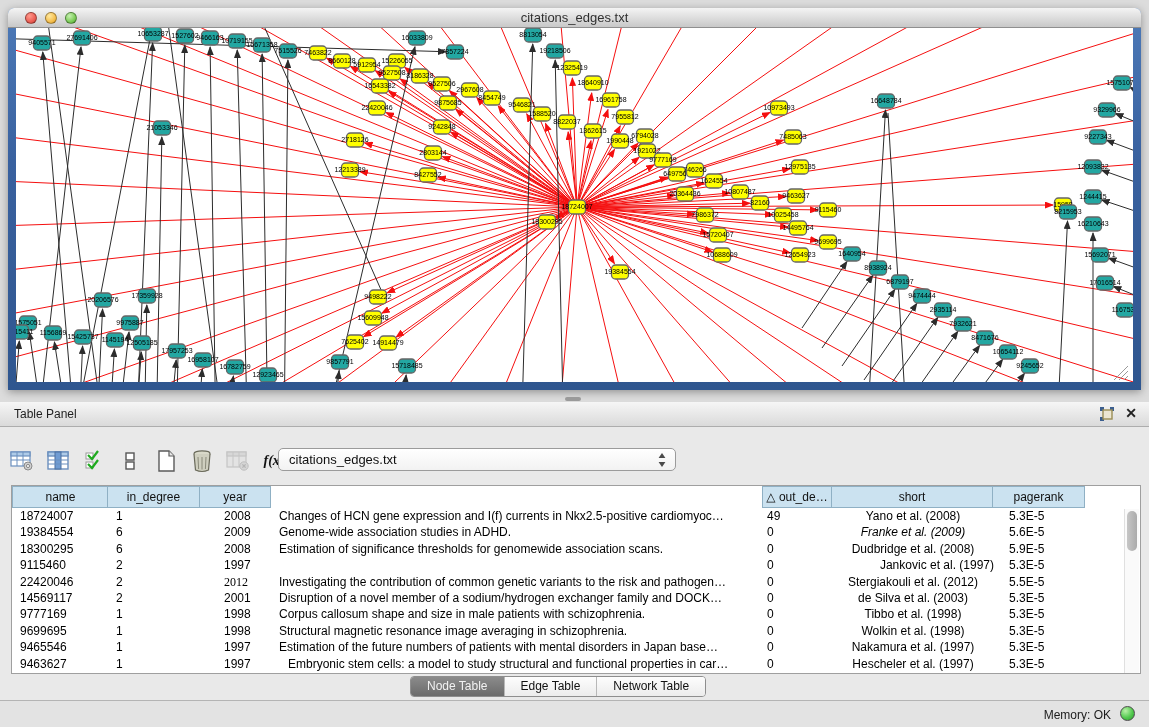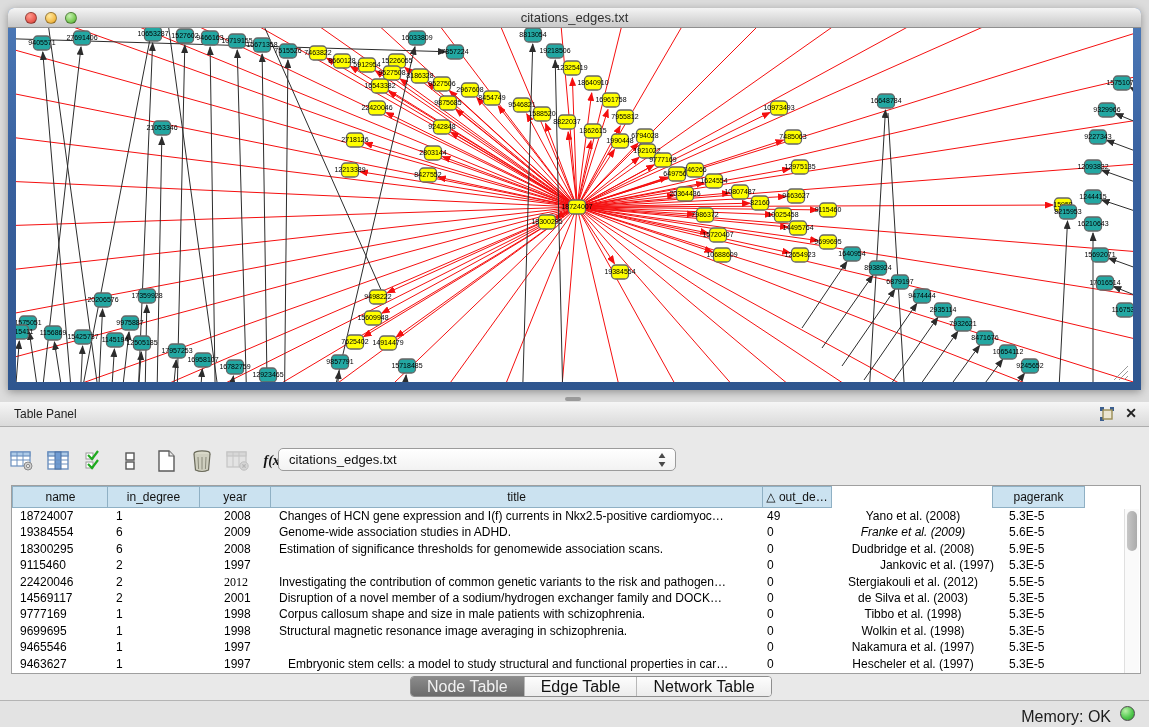--- a/index.html
+++ b/index.html
@@ -58,29 +58,29 @@
     white-space:nowrap; overflow:hidden; }
   
   #v-scroll { position:absolute; right:1px; top:23px; width:15px; height:164px; background:#fafafa; border-left:1px solid #e0e0e0; }
   #v-thumb { position:absolute; left:2px; top:2px; width:10px; height:40px; border-radius:6px;
     background:linear-gradient(90deg,#c6c6c6,#ababab); cursor:pointer; }
 
   
   #table-tabs { position:absolute; left:410px; top:274px; height:21px; display:flex;
     border:1px solid #8e8e8e; border-radius:4px; overflow:hidden; background:#fbfbfb;
     box-shadow:inset 0 1px 0 rgba(255,255,255,.7); }
-  .tab { padding:0 16px; font-size:16px; line-height:19px; color:#111; cursor:pointer;
+  .tab { padding:0 16px; font-size:12px; line-height:19px; color:#111; cursor:pointer;
     background:linear-gradient(180deg,#fdfdfd,#ececec); border-right:1px solid #b8b8b8; }
   .tab:last-child { border-right:none; }
   .tab.selected { background:linear-gradient(180deg,#8b8b8b,#6b6b6b); color:#f2f2f2; }
 
   
   #status-bar { position:absolute; left:0; top:700px; width:1149px; height:27px; background:#e3e3e3;
     border-top:1px solid #b4b4b4; }
-  #memory-label { position:absolute; right:38px; top:7px; font-size:16px; color:#1c1c1c; }
+  #memory-label { position:absolute; right:38px; top:7px; font-size:12px; color:#1c1c1c; }
   #memory-dot { position:absolute; right:14px; top:5px; width:15px; height:15px; border-radius:50%;
     background:radial-gradient(circle at 35% 30%,#b9f0a8,#53c94f 55%,#2e9e2e); border:1px solid #4c4c4c; }
 </style>
 </head>
 <body>
 
 <div id="app">
 
   <div id="net-window">
     <div id="net-titlebar">
@@ -759,22 +759,22 @@
           <path d="M5 16 L8.4 11 L1.6 11 Z" fill="#4a4a4a"></path>
         </svg>
       </span>
     </div>
 
     <div id="data-table">
       <div id="thead">
           <div class="th" style="left: 0px; width: 97px;">name</div>
           <div class="th" style="left: 95px; width: 93px;">in_degree</div>
           <div class="th" style="left: 187px; width: 72px;">year</div>
-          <div class="th" style="left: 258px; width: 493px;">title</div>
           <div class="th" style="left: 750px; width: 70px;">△ out_de…</div>
+          <div class="th" style="left: 819px; width: 162px;">short</div>
           <div class="th" style="left: 980px; width: 93px;">pagerank</div>
         </div>
       <div id="tbody">
           <div class="tr" style="top: 0px;">
             <div class="td" style="left: 0px; width: 97px; padding-left: 8px;">18724007</div>
             <div class="td" style="left: 96px; width: 93px; padding-left: 8px;">1</div>
             <div class="td" style="left: 188px; width: 72px; padding-left: 24px;">2008</div>
             <div class="td" style="left: 259px; width: 493px; padding-left: 8px;">Changes of HCN gene expression and I(f) currents in Nkx2.5-positive cardiomyoc…</div>
             <div class="td" style="left: 751px; width: 70px; padding-left: 4px;">49</div>
             <div class="td" style="left: 820px; width: 162px; text-align: center;">Yano et al. (2008)</div>
@@ -839,20 +839,21 @@
             <div class="td" style="left: 188px; width: 72px; padding-left: 24px;">1998</div>
             <div class="td" style="left: 259px; width: 493px; padding-left: 8px;">Structural magnetic resonance image averaging in schizophrenia.</div>
             <div class="td" style="left: 751px; width: 70px; padding-left: 4px;">0</div>
             <div class="td" style="left: 820px; width: 162px; text-align: center;">Wolkin et al. (1998)</div>
             <div class="td" style="left: 981px; width: 93px; padding-left: 16px;">5.3E-5</div>
           </div>
           <div class="tr" style="top: 131.2px;">
             <div class="td" style="left: 0px; width: 97px; padding-left: 8px;">9465546</div>
             <div class="td" style="left: 96px; width: 93px; padding-left: 8px;">1</div>
             <div class="td" style="left: 188px; width: 72px; padding-left: 24px;">1997</div>
+            <div class="td" style="left: 259px; width: 493px; padding-left: 8px;">Estimation of the future numbers of patients with mental disorders in Japan base…</div>
             <div class="td" style="left: 751px; width: 70px; padding-left: 4px;">0</div>
             <div class="td" style="left: 820px; width: 162px; text-align: center;">Nakamura et al. (1997)</div>
             <div class="td" style="left: 981px; width: 93px; padding-left: 16px;">5.3E-5</div>
           </div>
           <div class="tr" style="top: 147.6px;">
             <div class="td" style="left: 0px; width: 97px; padding-left: 8px;">9463627</div>
             <div class="td" style="left: 96px; width: 93px; padding-left: 8px;">1</div>
             <div class="td" style="left: 188px; width: 72px; padding-left: 24px;">1997</div>
             <div class="td" style="left: 268px; width: 493px; padding-left: 8px;">Embryonic stem cells: a model to study structural and functional properties in car…</div>
             <div class="td" style="left: 751px; width: 70px; padding-left: 4px;">0</div>

